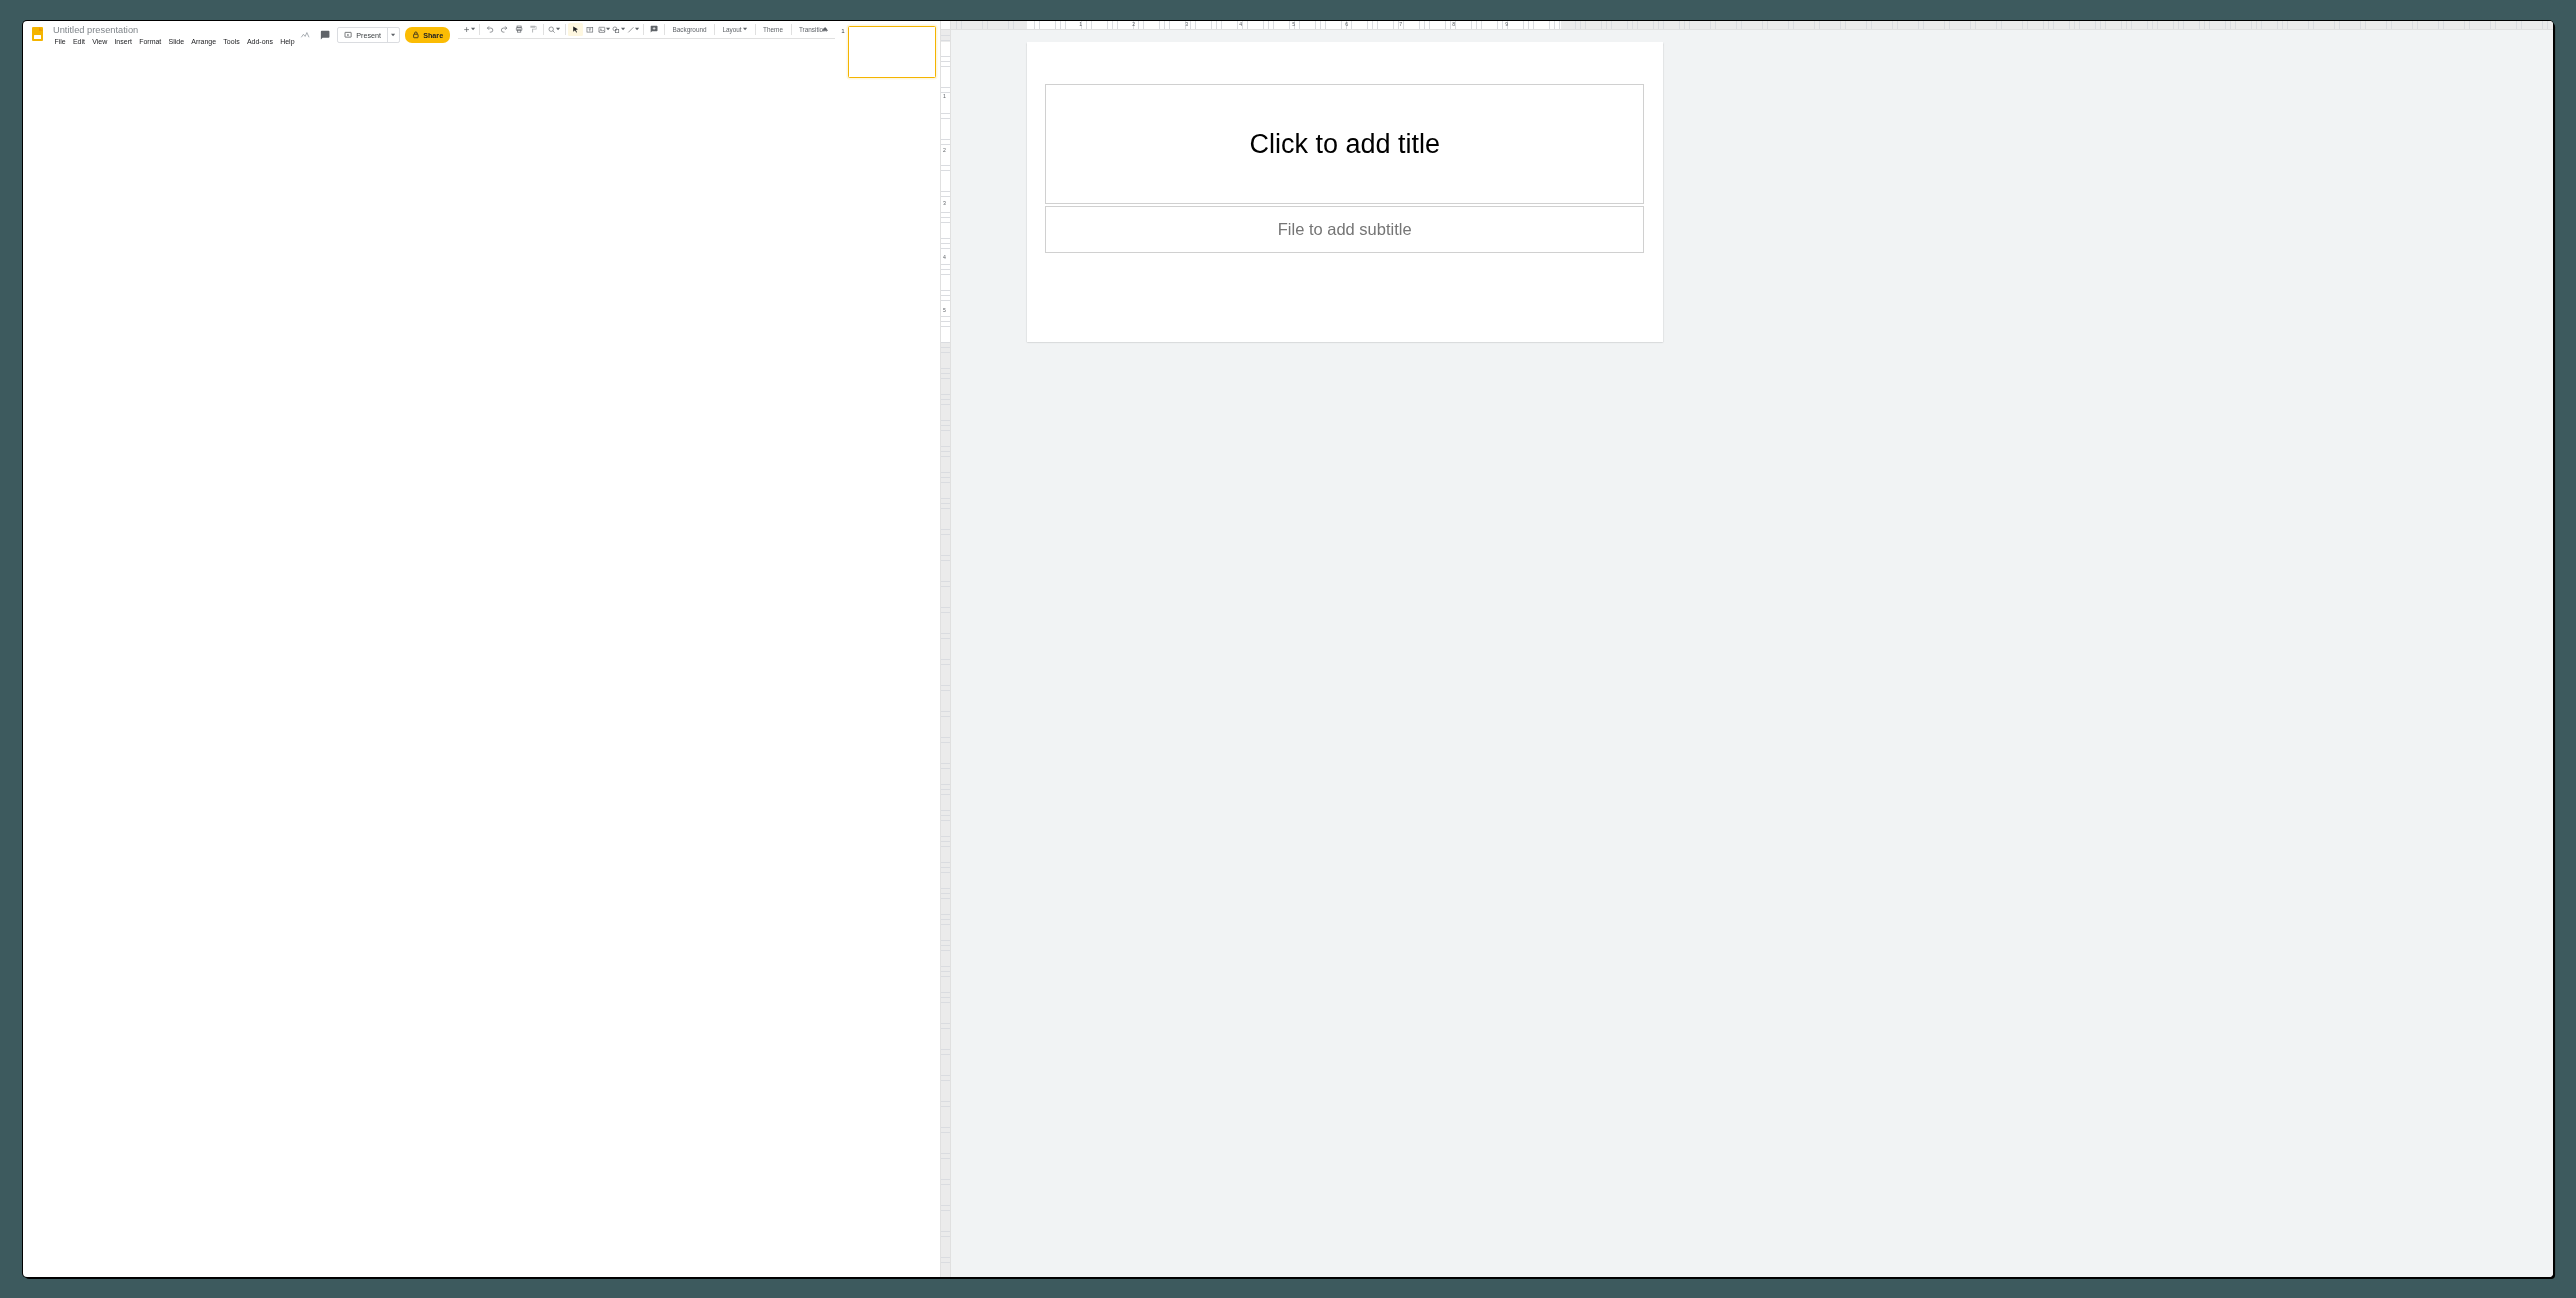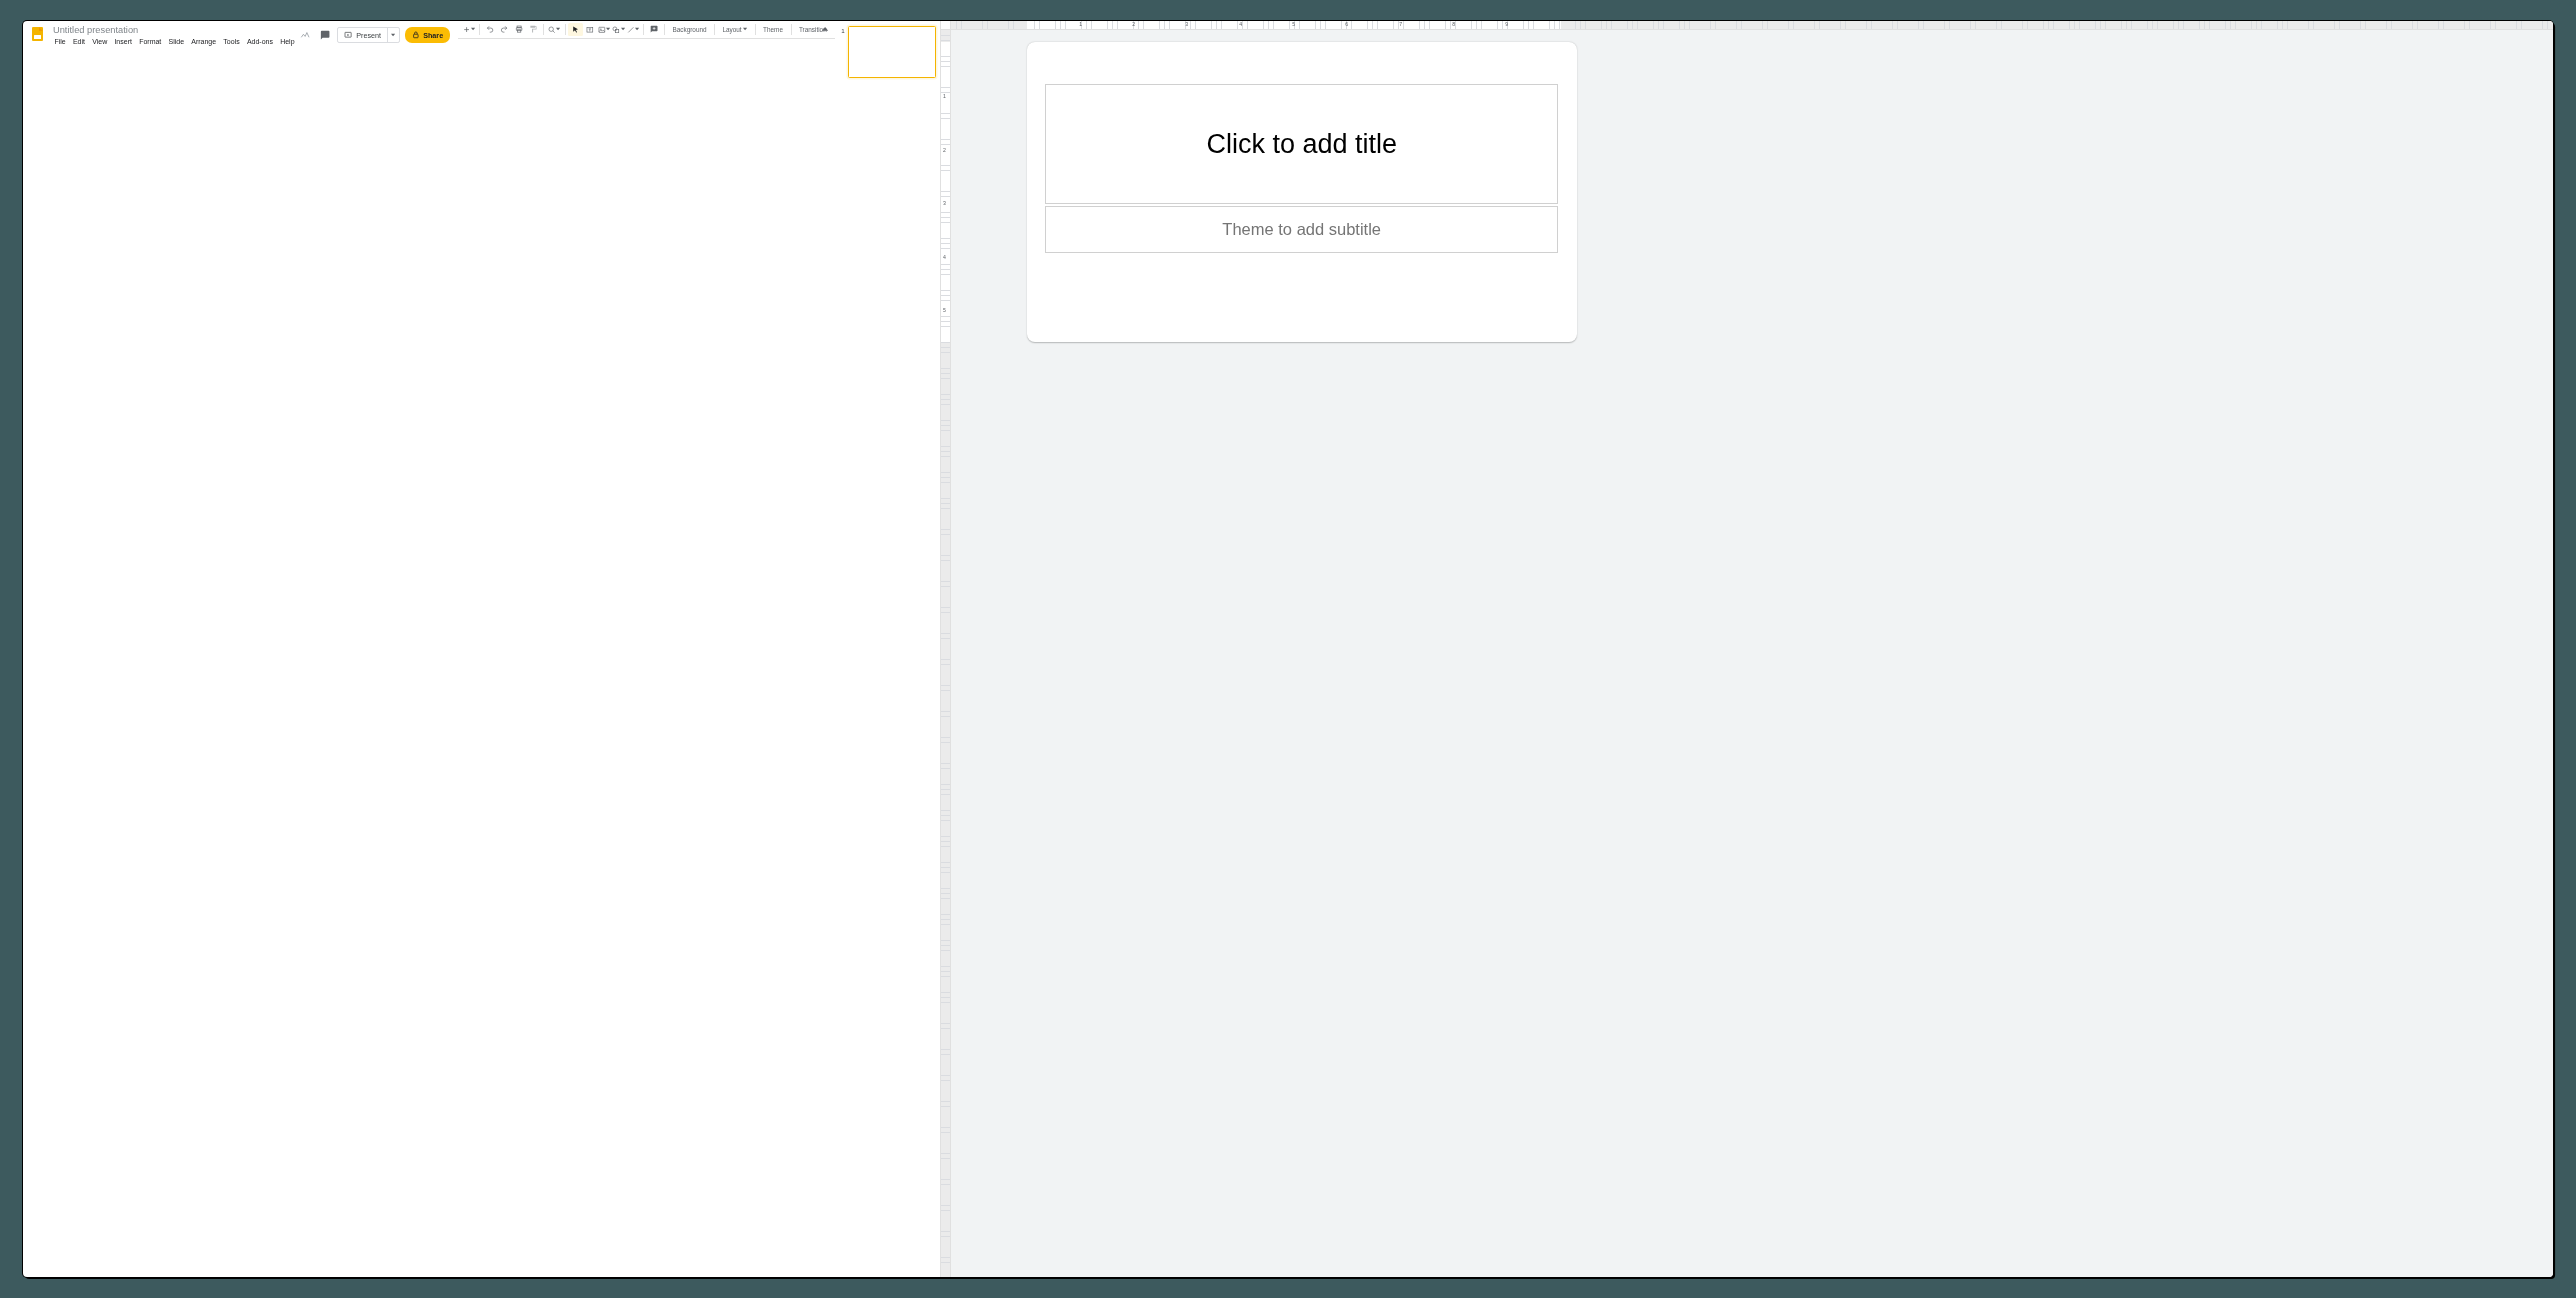--- a/index.html
+++ b/index.html
@@ -167,24 +167,23 @@
     }
     .ruler-v .dark {
       position:absolute; left:0; right:0; background: rgba(0,0,0,0.08);
     }
     .canvas-area {
       position:relative; overflow:hidden;
     }
     .slide {
       position:absolute;
       left: 76px; top: 12.4px;
-      width: 550px; height: 300px;
+      width: 636px; height: 300px;
       background:#fff;
       box-shadow: 0 0.5px 1.5px rgba(0,0,0,0.25);
-      border-radius: 8px;
     }
     .placeholder {
       position:absolute;
       border: 0.5px solid #d0d0d0;
       display:flex; align-items:center; justify-content:center;
       color:#202124;
       cursor:text;
     }
     .ph-title {
       left: 18.6px; top: 42px; right: 18.6px; height: 120px;
@@ -416,20 +415,20 @@
             <span style="top: 66px;">1</span>
             <span style="top: 120px;">2</span>
             <span style="top: 173px;">3</span>
             <span style="top: 227px;">4</span>
             <span style="top: 280px;">5</span>
           </div>
       </div>
       <div class="canvas-area">
         <div class="slide">
           <div class="placeholder ph-title">Click to add title</div>
-          <div class="placeholder ph-sub">Theme to add subtitle</div>
+          <div class="placeholder ph-sub">File to add subtitle</div>
         </div>
       </div>
     </div>
   </div>
 
 </div>
 
 
 </body></html>

